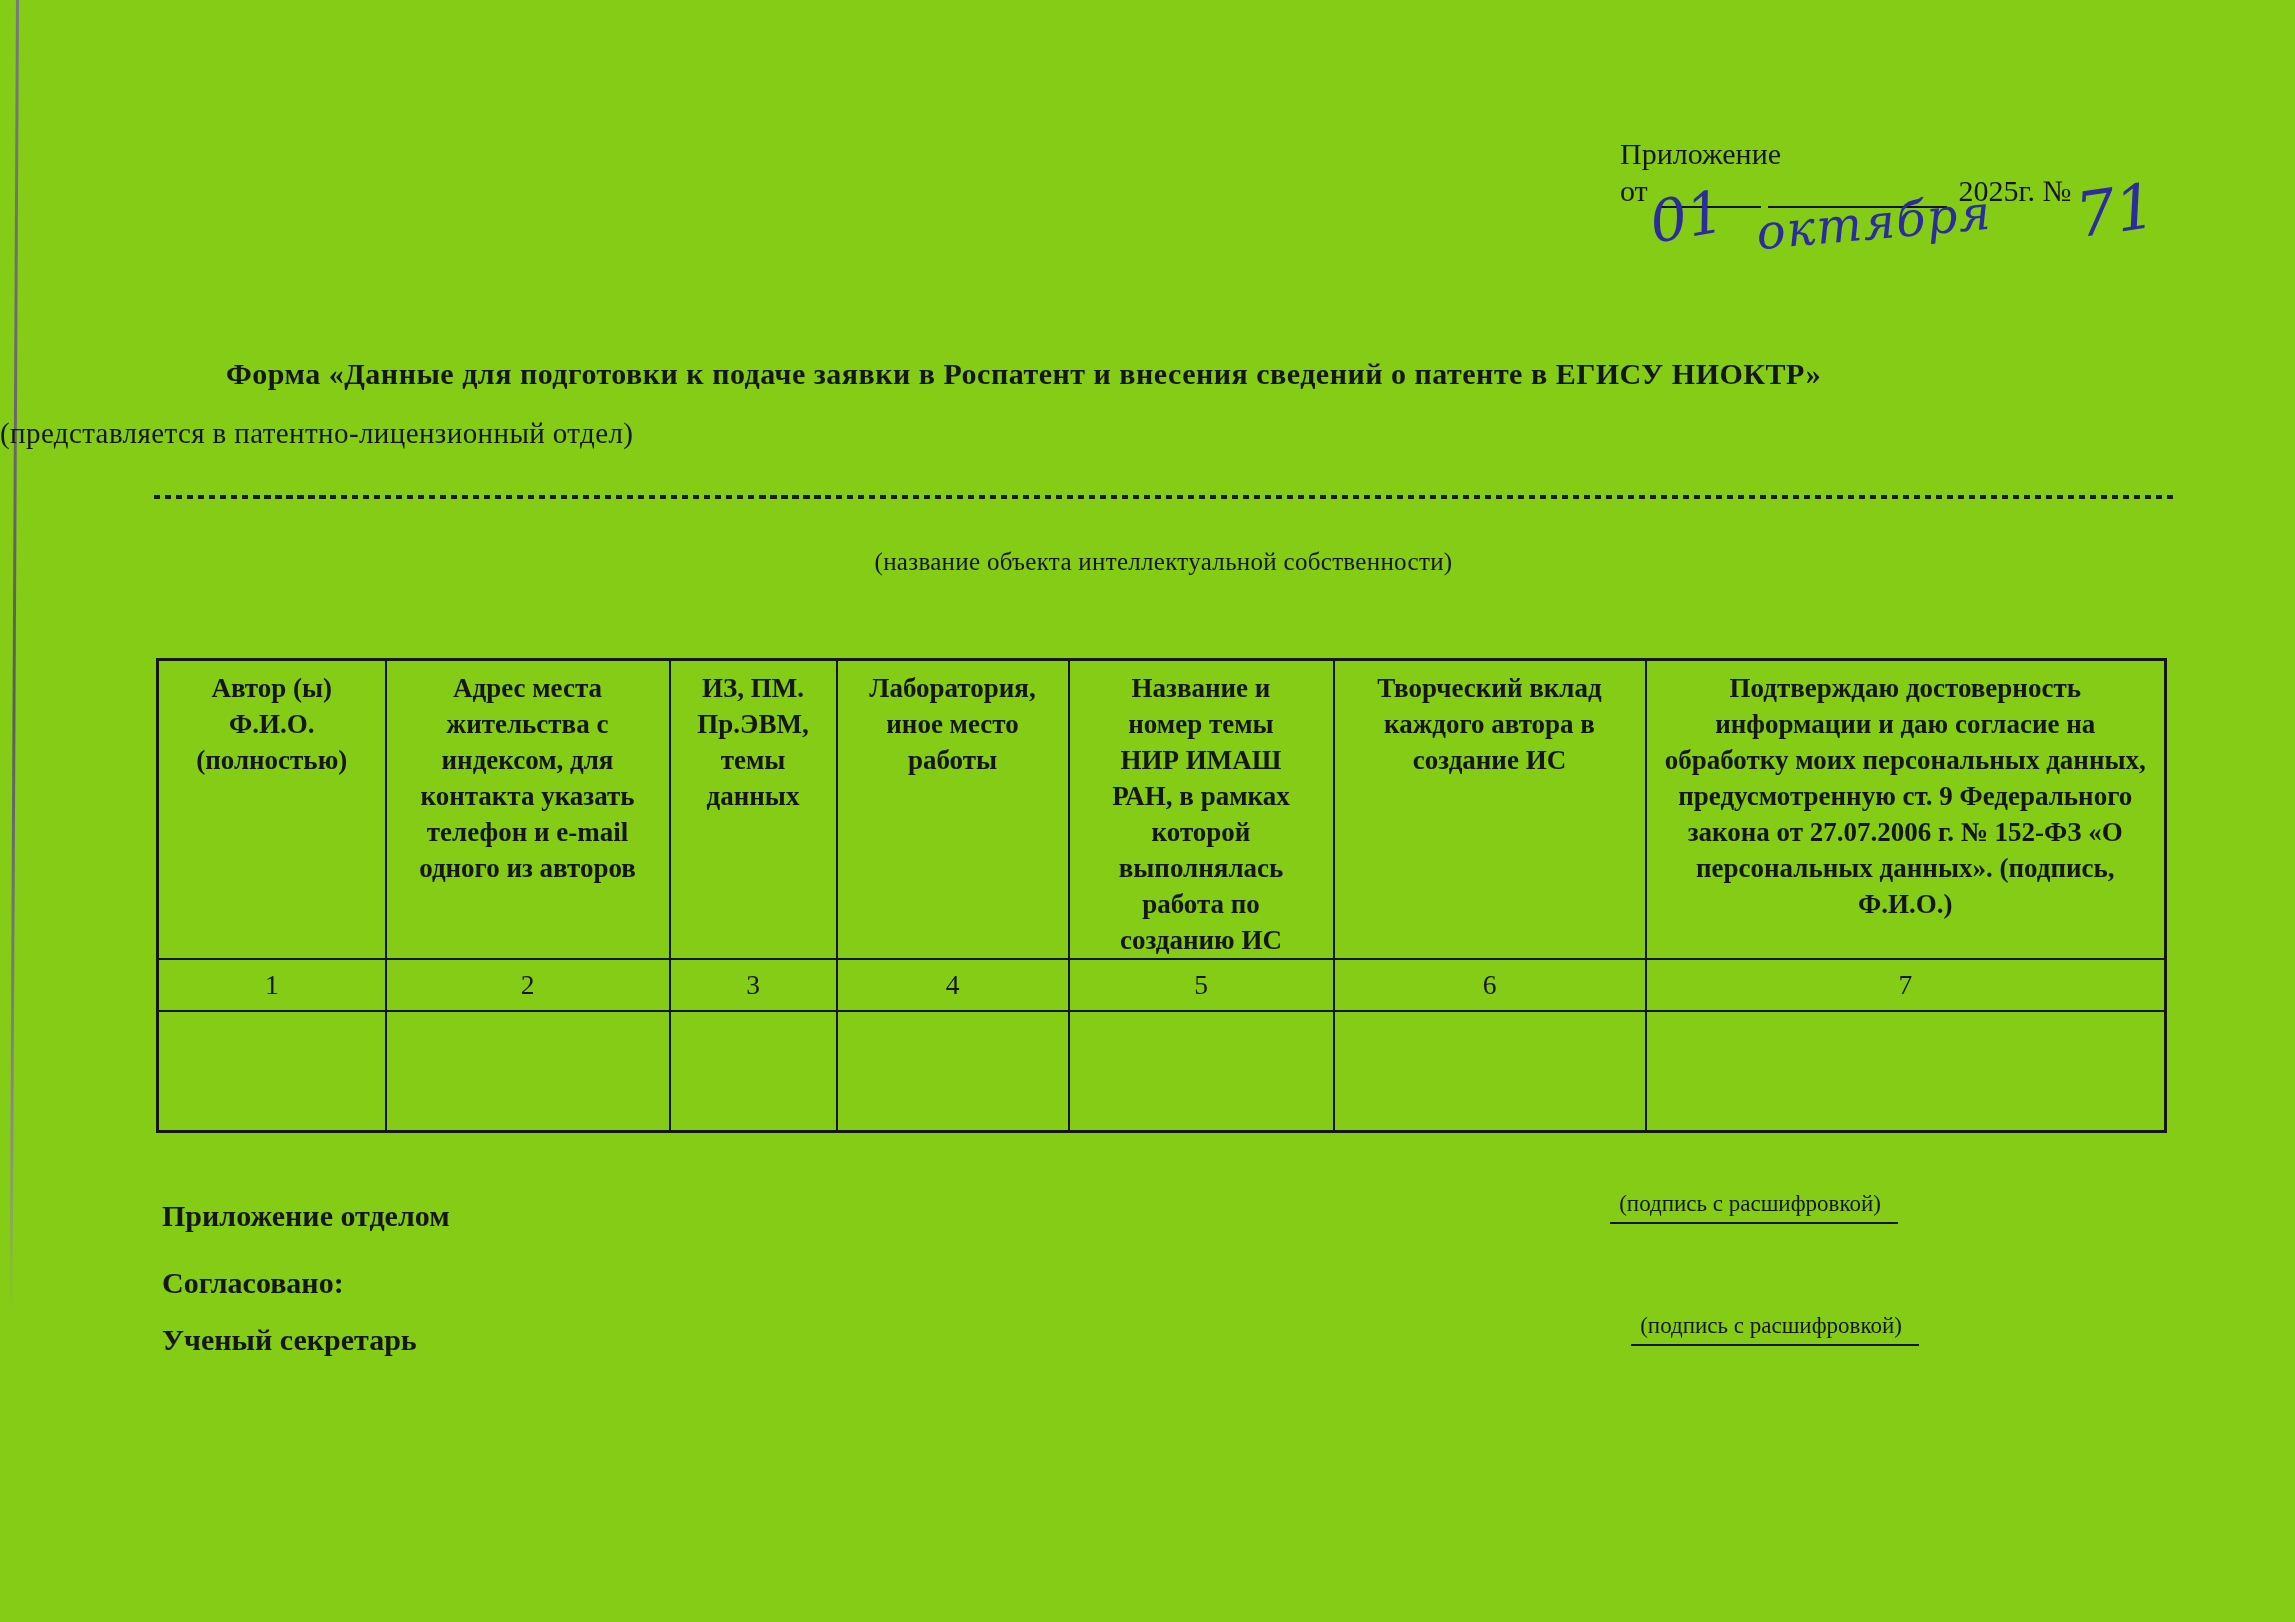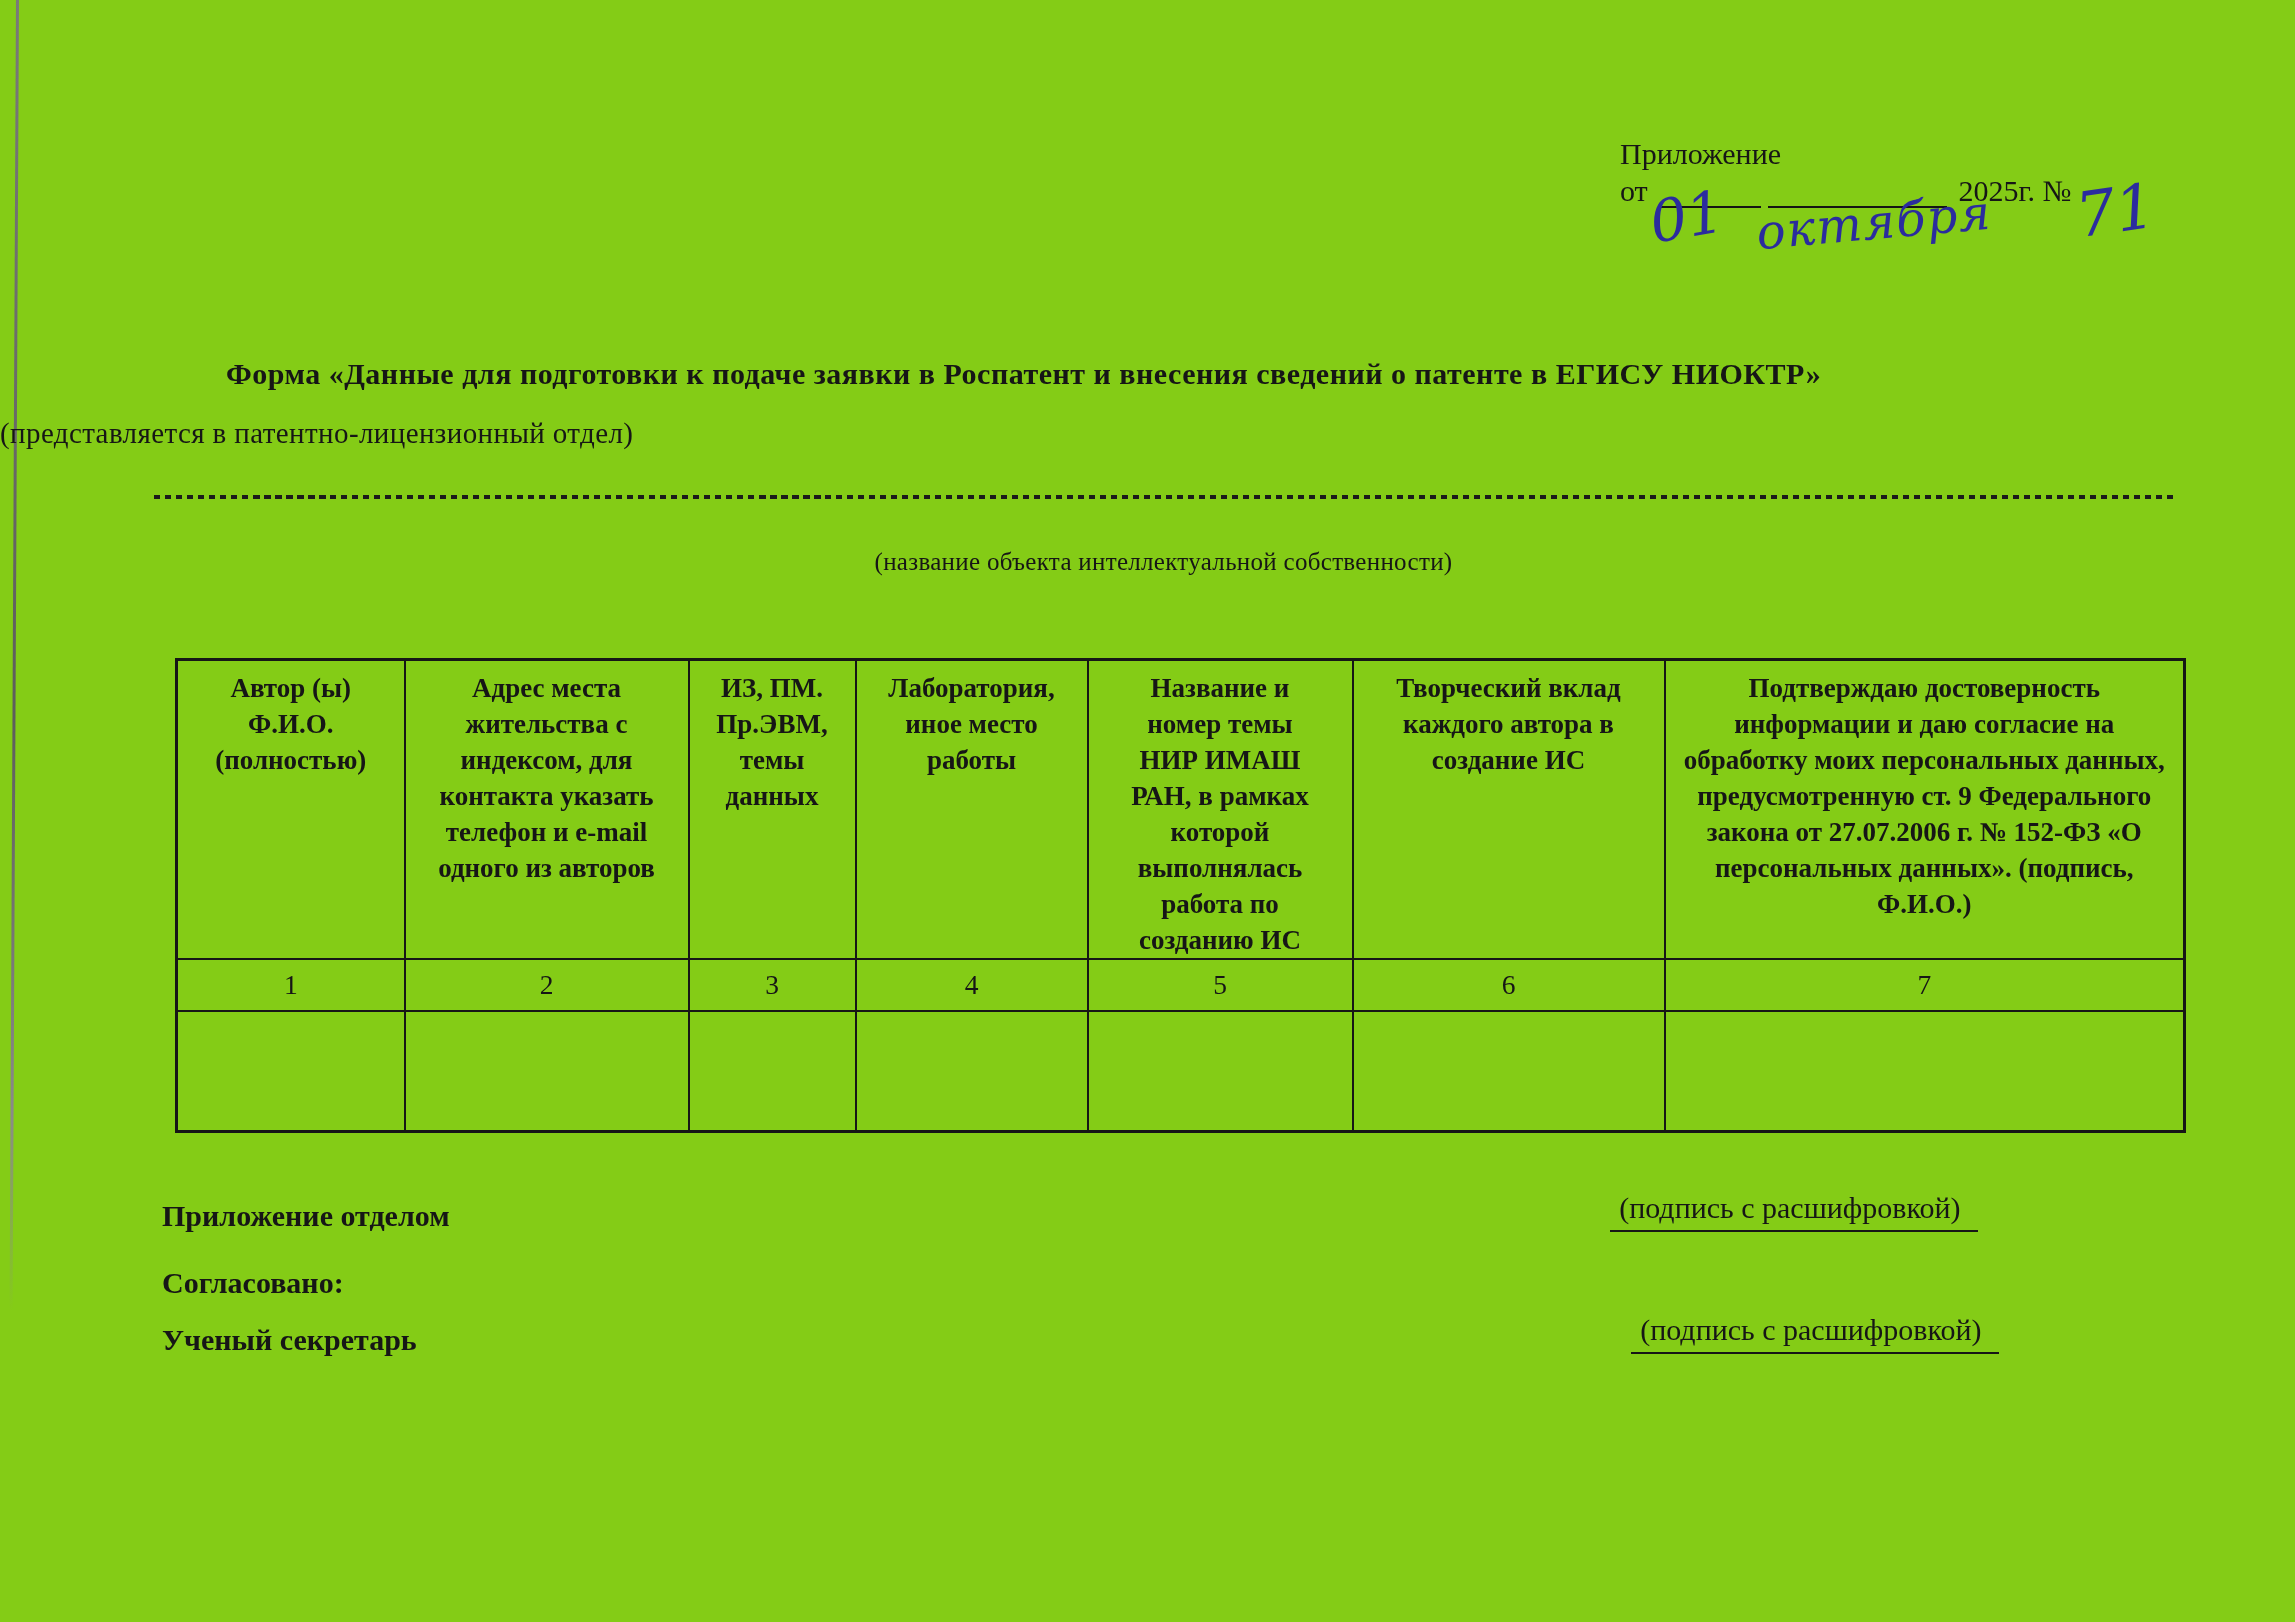--- a/index.html
+++ b/index.html
@@ -96,21 +96,21 @@
     top: 548px;
     width: 2019px;
     text-align: center;
     font-size: 25px;
     letter-spacing: 0.3px;
   }
 
   
   .ip-table {
     position: absolute;
-    left: 175px;
+    left: 156px;
     top: 658px;
     width: 2010px;
     border-collapse: collapse;
     table-layout: fixed;
     border: 3.9px solid #161616;
   }
   .ip-table th, .ip-table td {
     border: 2px solid #161616;
     overflow: hidden;
   }
@@ -139,21 +139,21 @@
   
   .sig-label {
     position: absolute;
     left: 162px;
     font-size: 30px;
     font-weight: bold;
     white-space: nowrap;
   }
   .sig-value {
     position: absolute;
-    font-size: 30px;
+    font-size: 23px;
     white-space: nowrap;
     border-bottom: 2px solid #161616;
     padding: 0 17px 5.2px 9.2px;
   }
   #sig1-label { top: 1199px; }
   #sig1-value { left: 1610px; top: 1191px; }
   #sig2-label { top: 1266px; }
   #sig3-label { top: 1323px; }
   #sig3-value { left: 1631px; top: 1313px; }
 </style>

